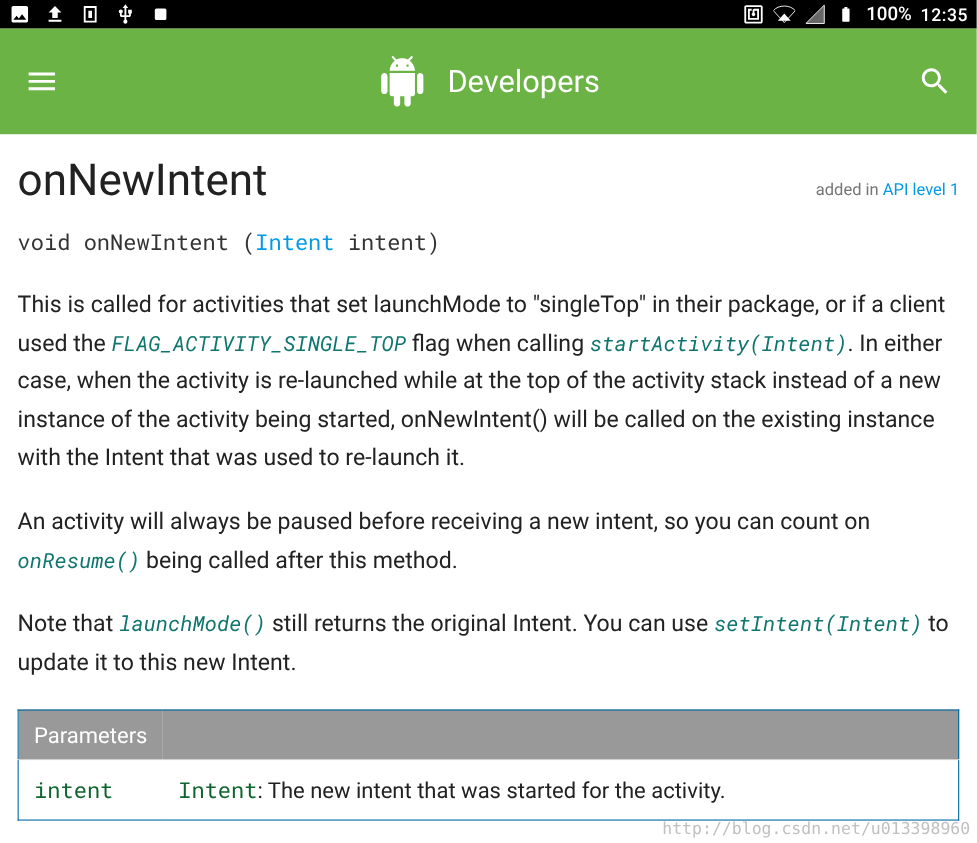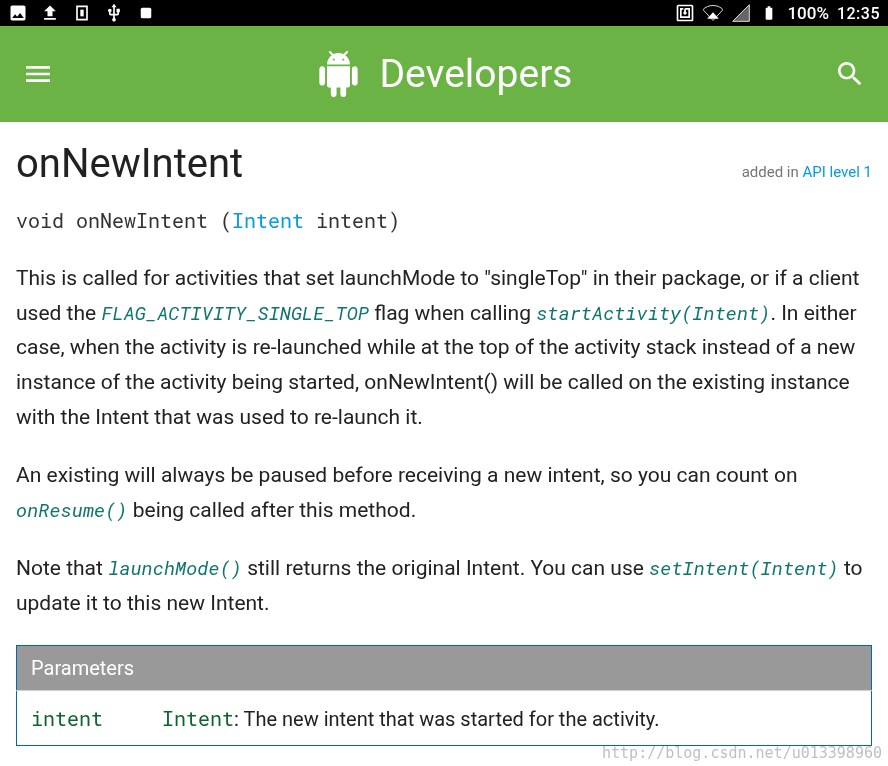--- a/index.html
+++ b/index.html
@@ -29,21 +29,21 @@
   .app-bar {
     height: 96px;
     background: #6ab344;
     display: flex;
     align-items: center;
     padding: 0 20px;
     color: #ffffff;
   }
   .hamburger { width: 36px; height: 36px; display: flex; align-items: center; justify-content: center; margin-right: auto; }
   .brand { display: flex; align-items: center; gap: 18px; position: absolute; left: 50%; transform: translateX(-50%); }
-  .brand-title { font-size: 39px; font-weight: 400; color: #ffffff; }
+  .brand-title { font-size: 28px; font-weight: 400; color: #ffffff; }
   .android-icon { width: 46px; height: 46px; }
   .search-btn { width: 36px; height: 36px; display: flex; align-items: center; justify-content: center; margin-left: auto; }
 
   .content { padding: 18px 16px 10px 16px; }
   .title-row { display: flex; align-items: baseline; margin-bottom: 20px; }
   h1 { font-size: 40px; font-weight: 400; color: #212121; }
   .api-tag { margin-left: auto; font-size: 15px; color: #757575; }
   .api-tag a { color: #039be5; text-decoration: none; }
 
   .signature { font-family: "Roboto Mono", Consolas, monospace; font-size: 20px; color: #333; margin-bottom: 28px; }
@@ -156,21 +156,21 @@
     <span>onNewIntent</span>
     (<a href="#" class="type-link">Intent</a>
     <span>intent</span>)
   </div>
 
   <p class="para">
     <span>This is called for activities that set launchMode to "singleTop" in their package, or if a client used the </span><a href="#" class="code-link">FLAG_ACTIVITY_SINGLE_TOP</a><span> flag when calling </span><a href="#" class="code-link">startActivity(Intent)</a><span>. In either case, when the activity is re-launched while at the top of the activity stack instead of a new instance of the activity being started, onNewIntent() will be called on the existing instance with the Intent that was used to re-launch it.</span>
   </p>
 
   <p class="para">
-    <span>An existing will always be paused before receiving a new intent, so you can count on </span><a href="#" class="code-link">onResume()</a><span> being called after this method.</span>
+    <span>An activity will always be paused before receiving a new intent, so you can count on </span><a href="#" class="code-link">onResume()</a><span> being called after this method.</span>
   </p>
 
   <p class="para">
     <span>Note that </span><a href="#" class="code-link">launchMode()</a><span> still returns the original Intent. You can use </span><a href="#" class="code-link">setIntent(Intent)</a><span> to update it to this new Intent.</span>
   </p>
 
   <table class="params-table">
     <thead>
       <tr>
           <th>Parameters</th>

